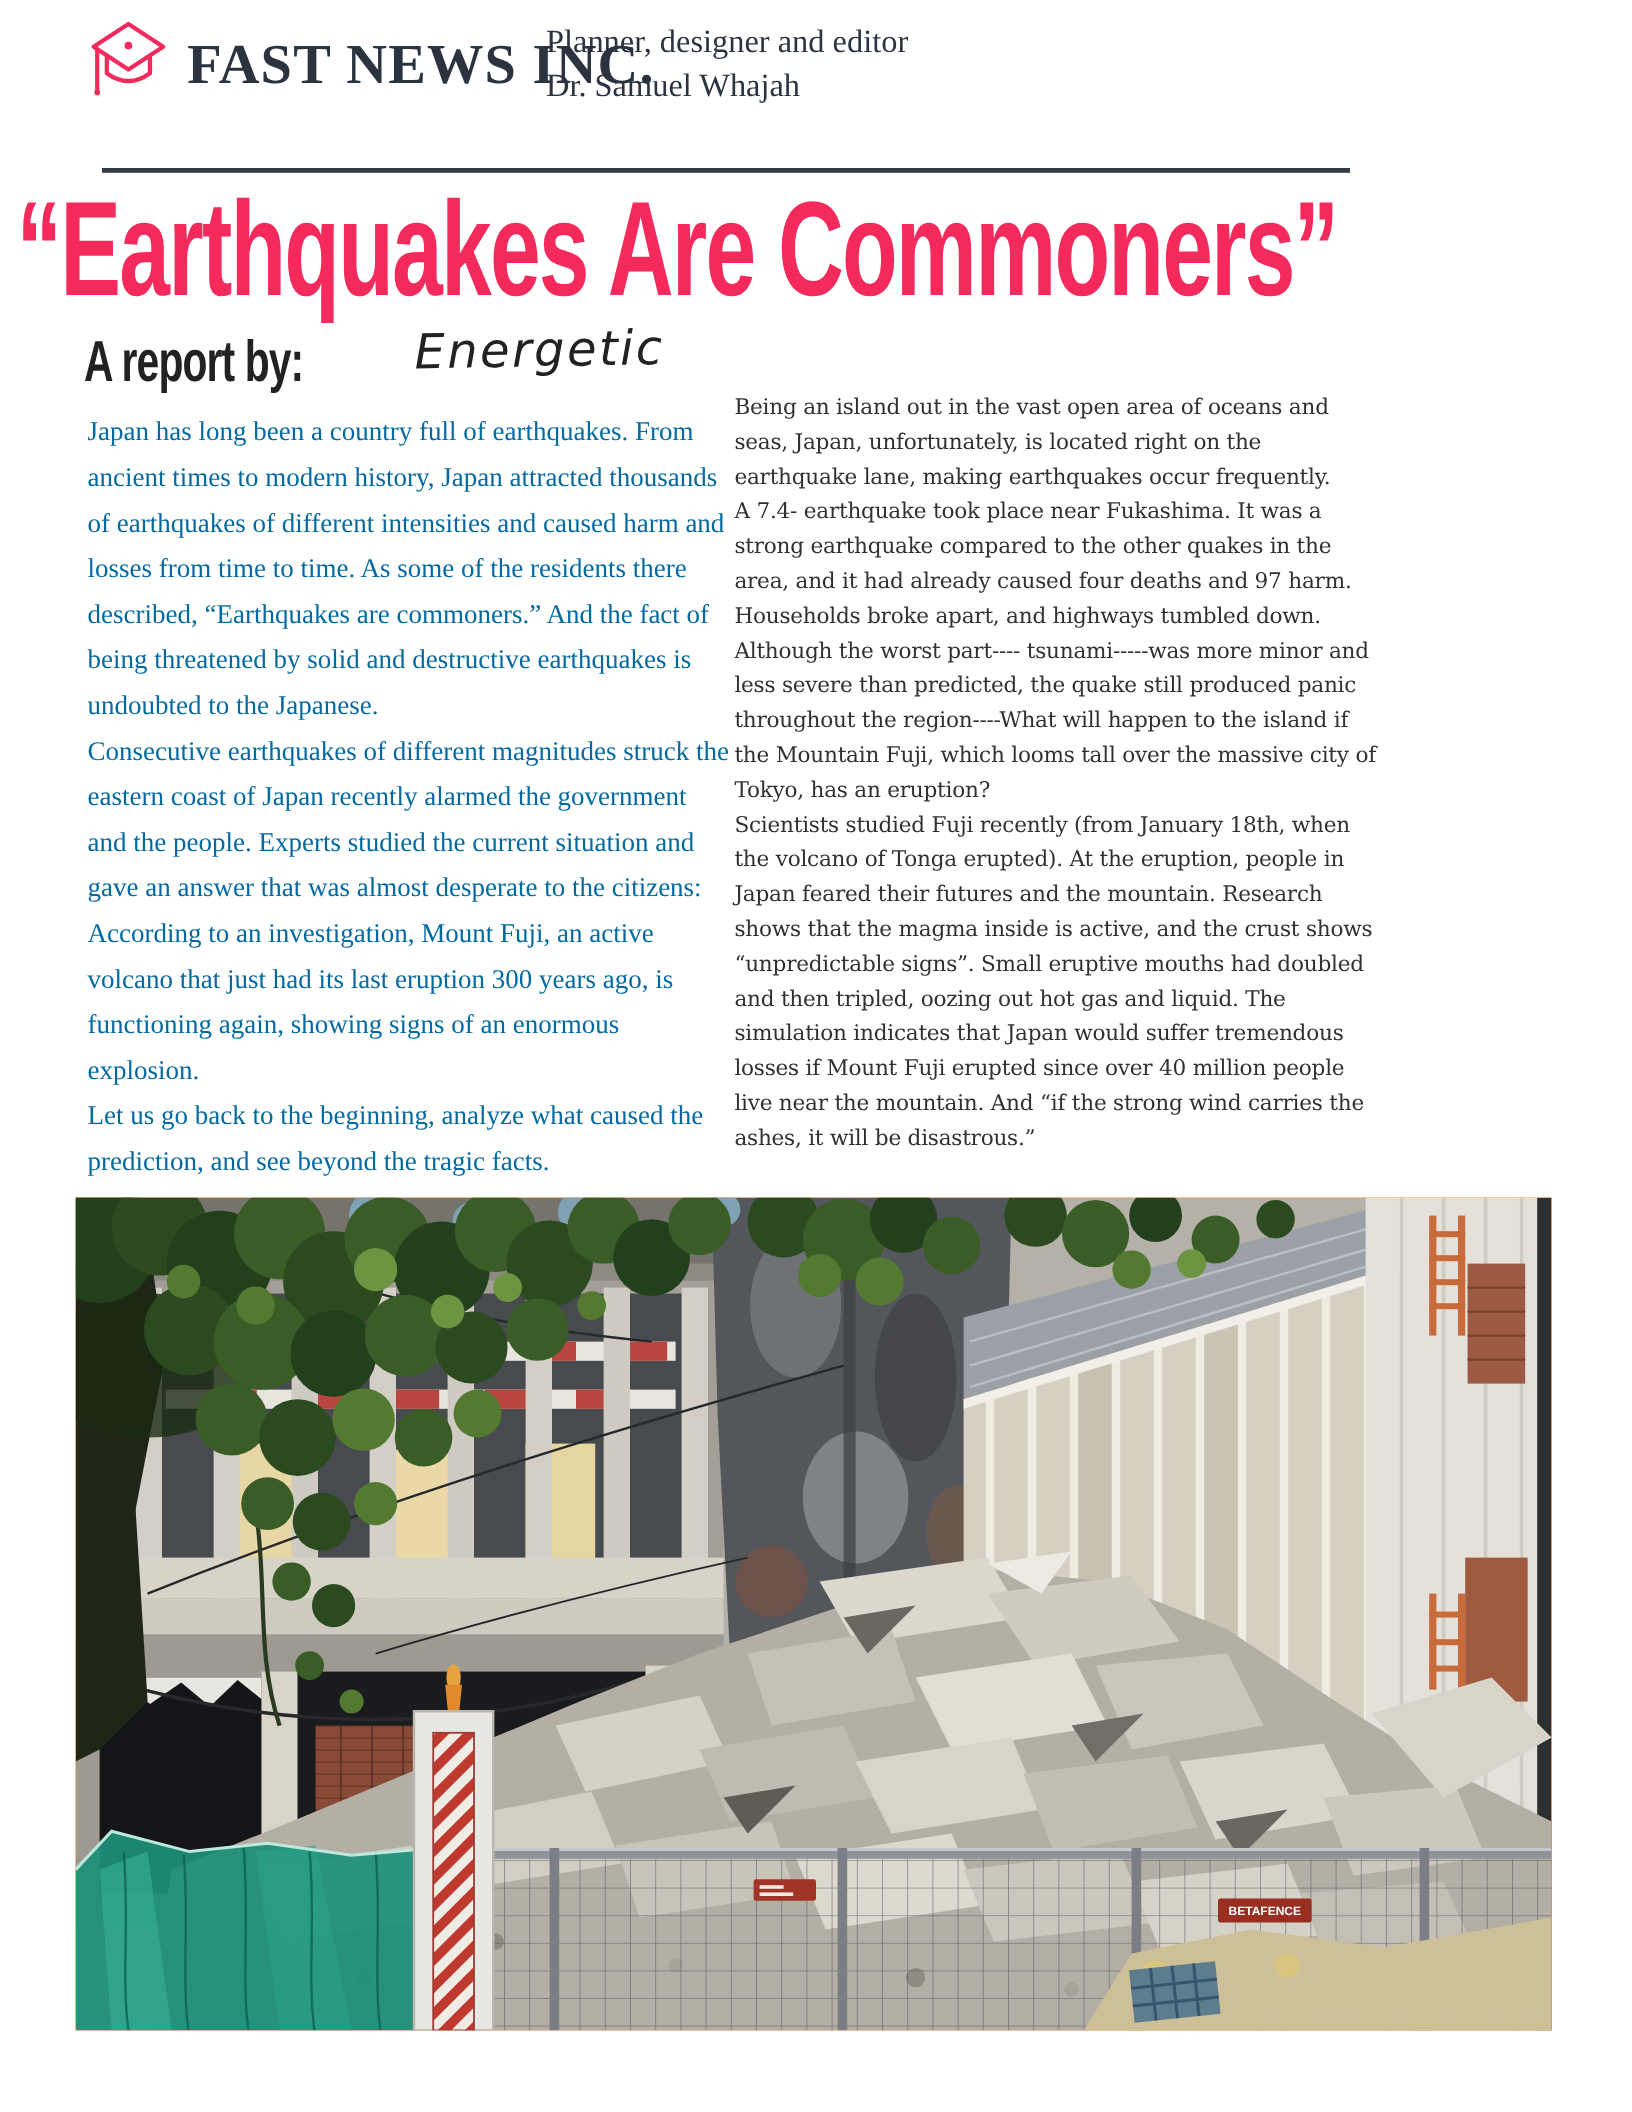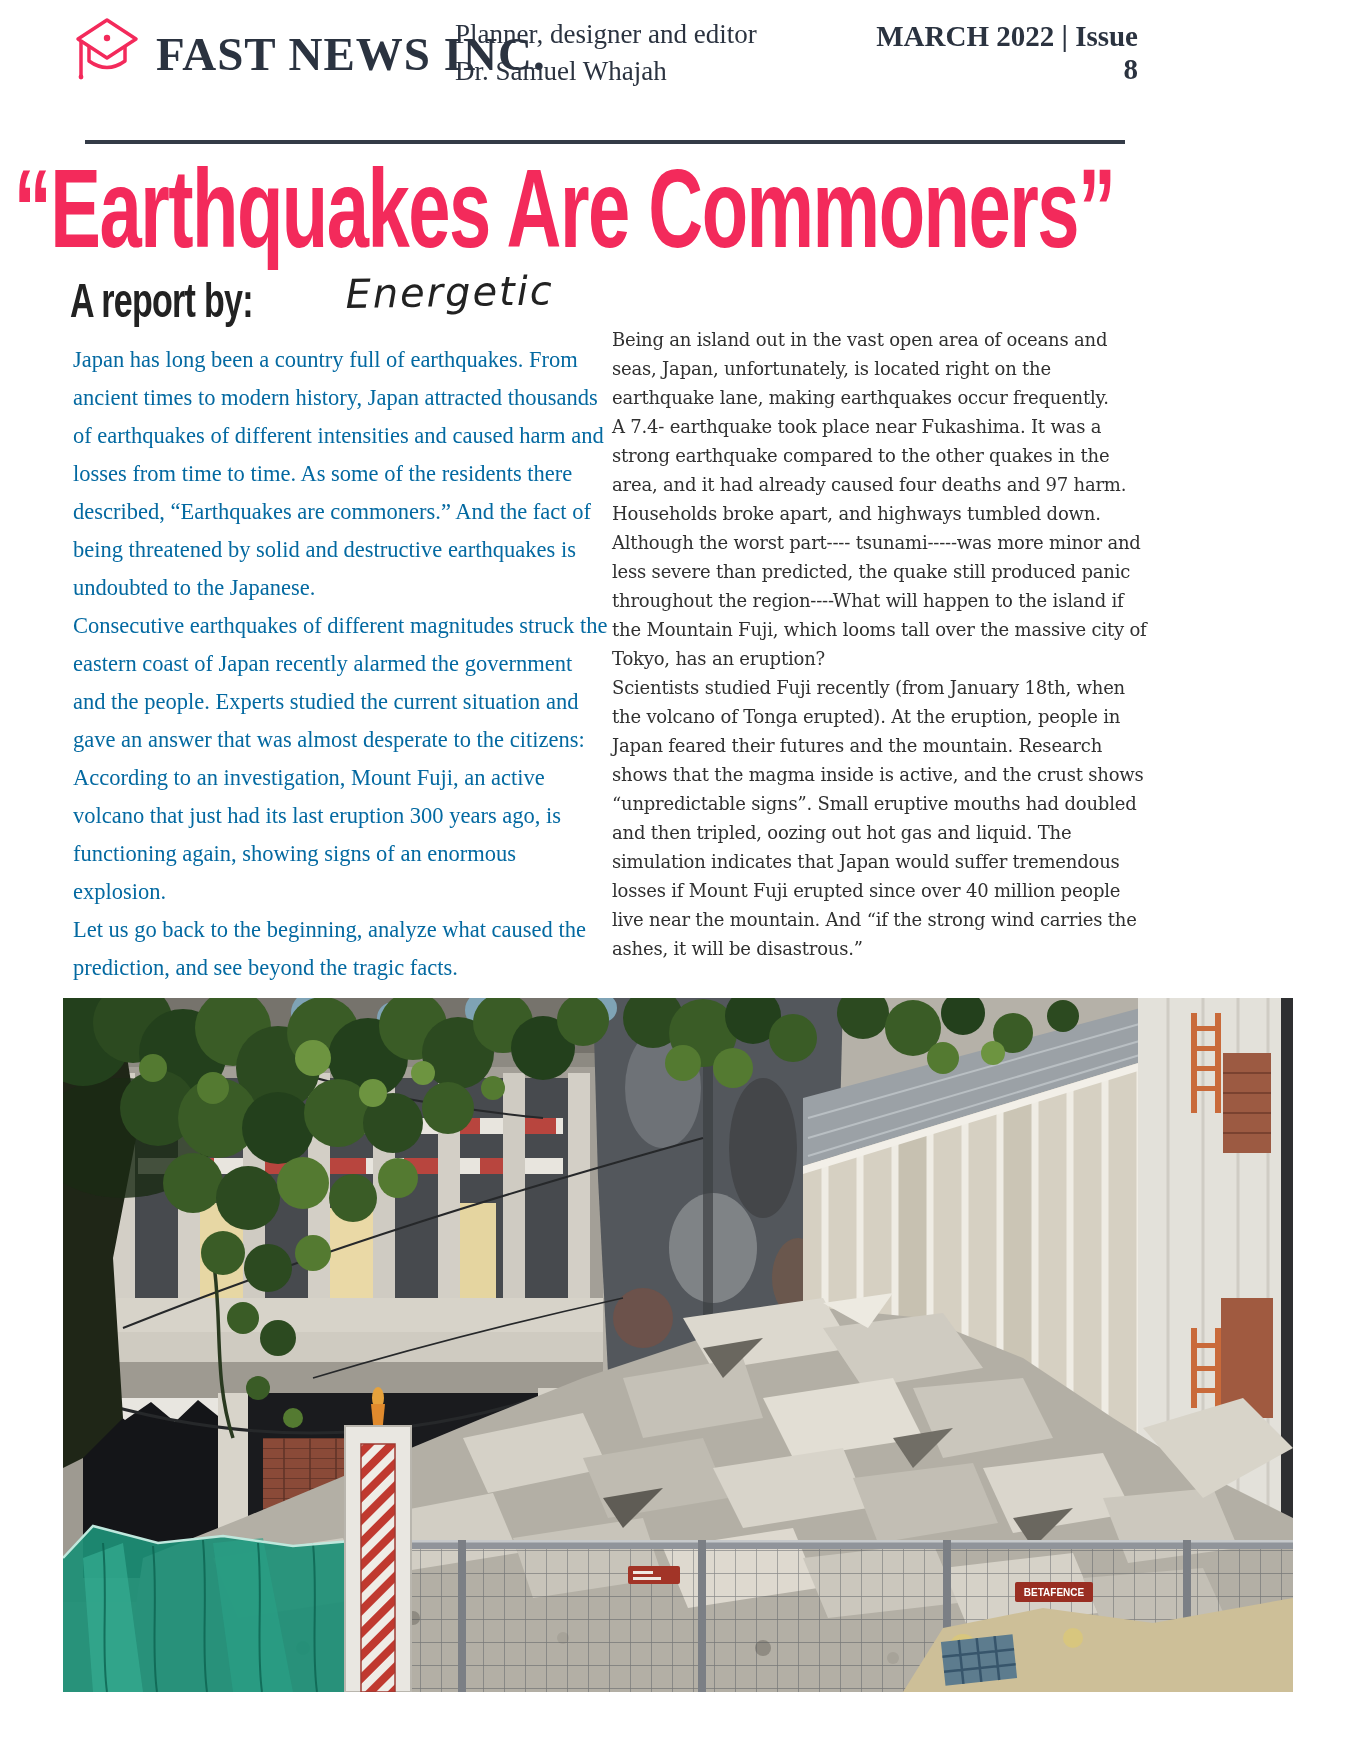--- a/index.html
+++ b/index.html
@@ -62,21 +62,20 @@
         </g>
         <circle cx="33" cy="24" r="3.2" fill="#f32a5b"></circle>
         <circle cx="7" cy="63" r="2.4" fill="#f32a5b"></circle>
       </svg>
       <span class="brand-name">FAST NEWS INC.</span>
     </div>
     <div class="editor">
       <div>Planner, designer and editor</div>
       <div>Dr. Samuel Whajah</div>
     </div>
-    <div class="issue">MARCH 2022 | Issue 8</div>
   </header>
 
   <div class="rule"></div>
 
   <div class="title-wrap">
     <h1 class="headline">“Earthquakes Are Commoners”</h1>
   </div>
 
   <div class="byline">
     <span class="byline-label">A report by:</span>

